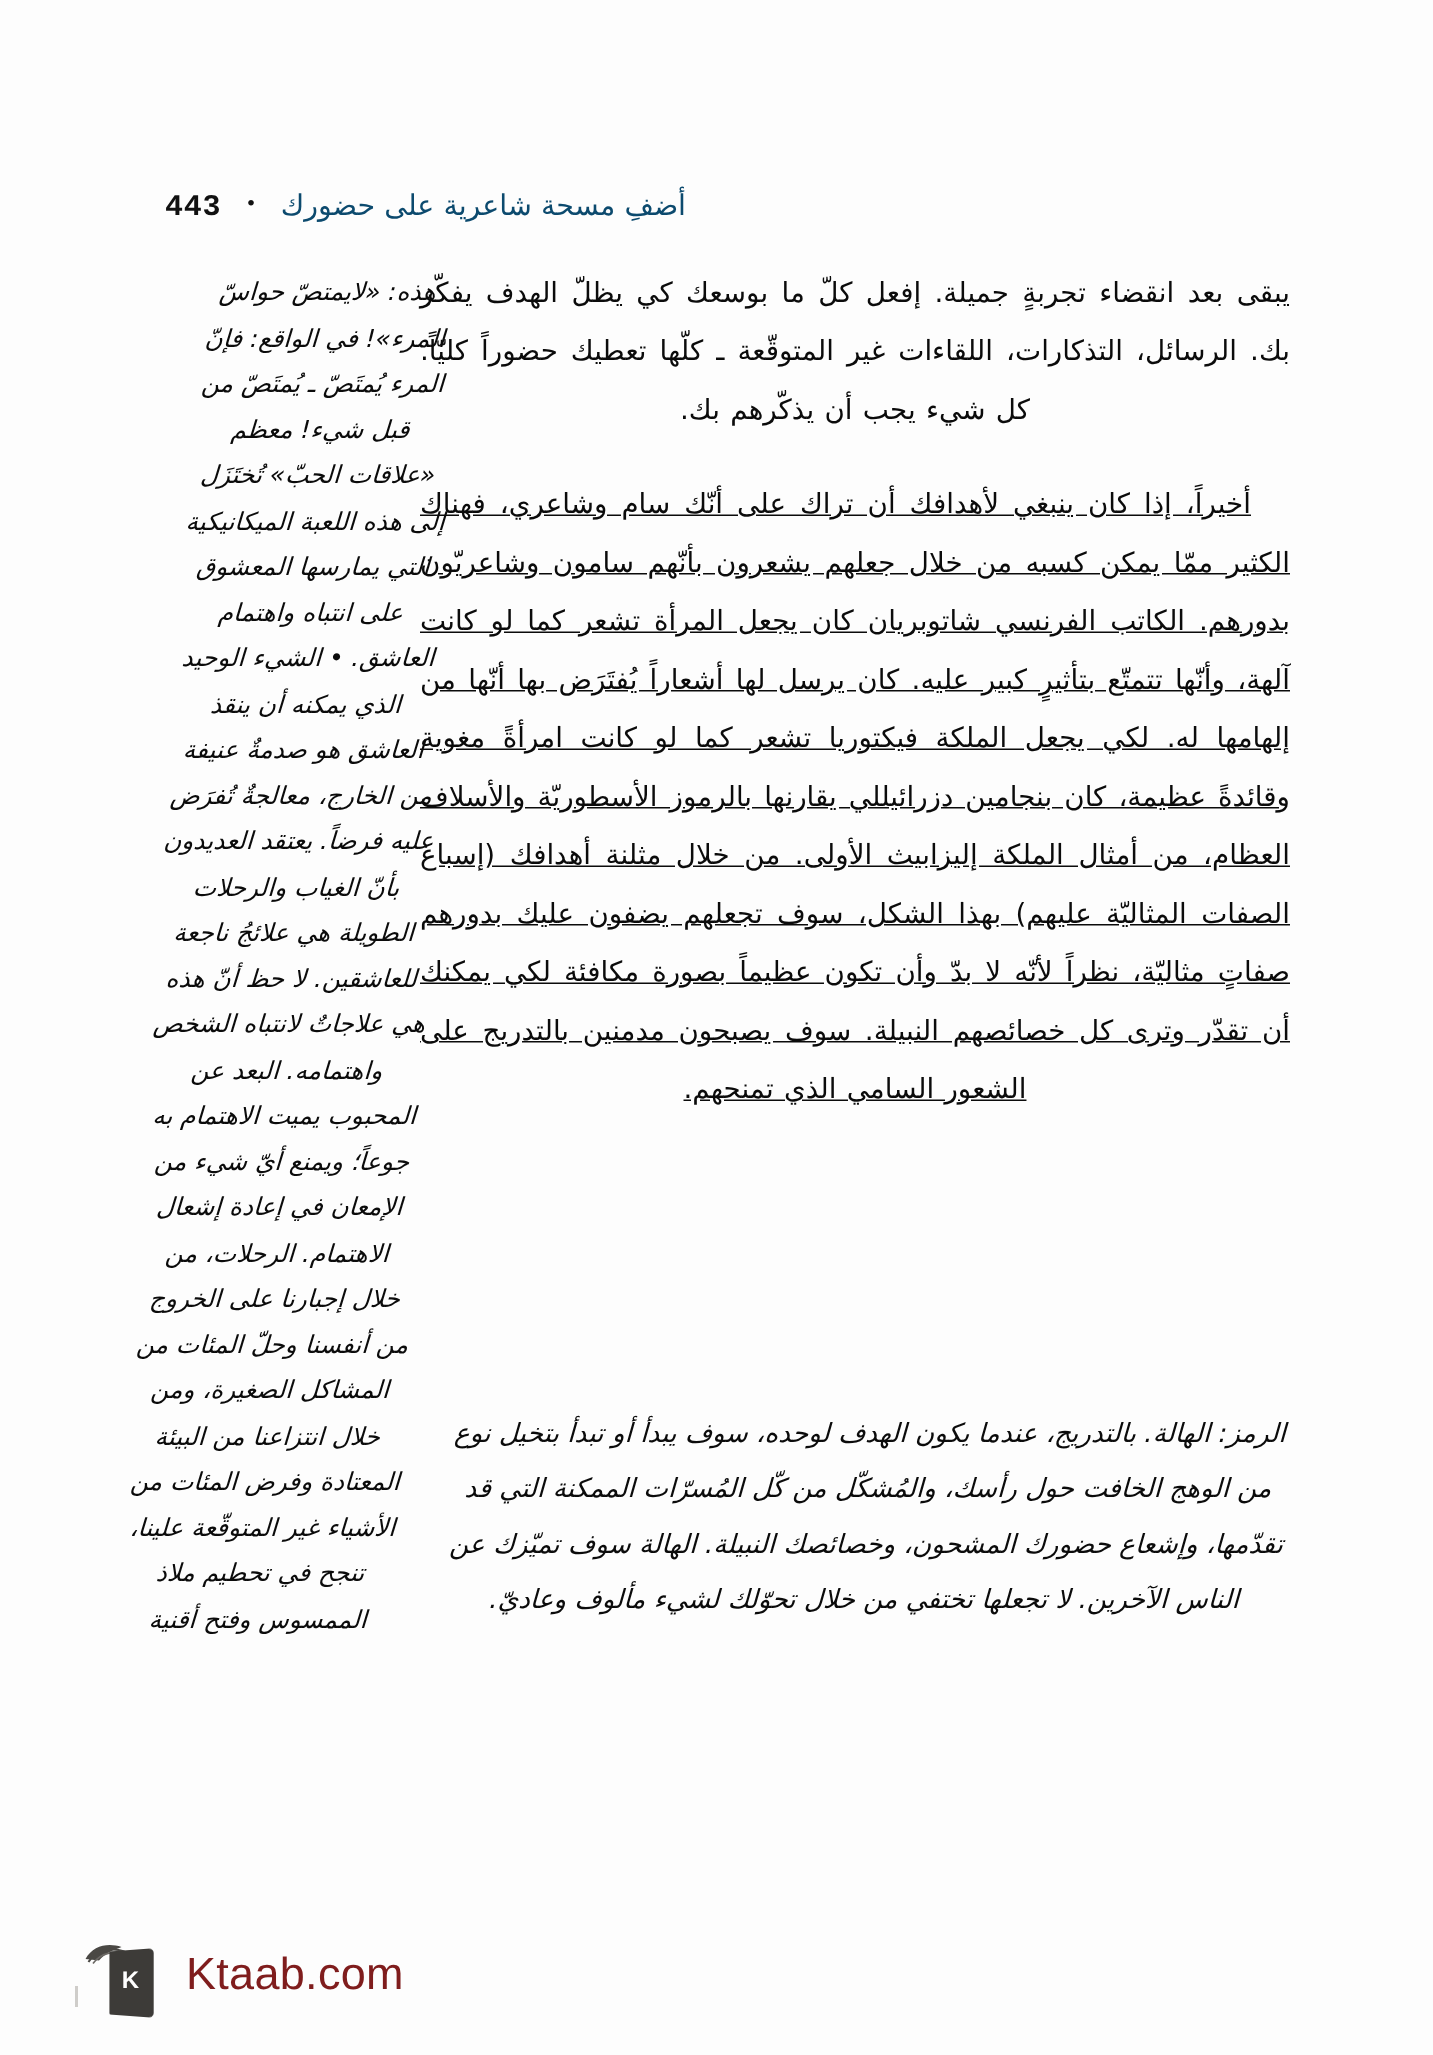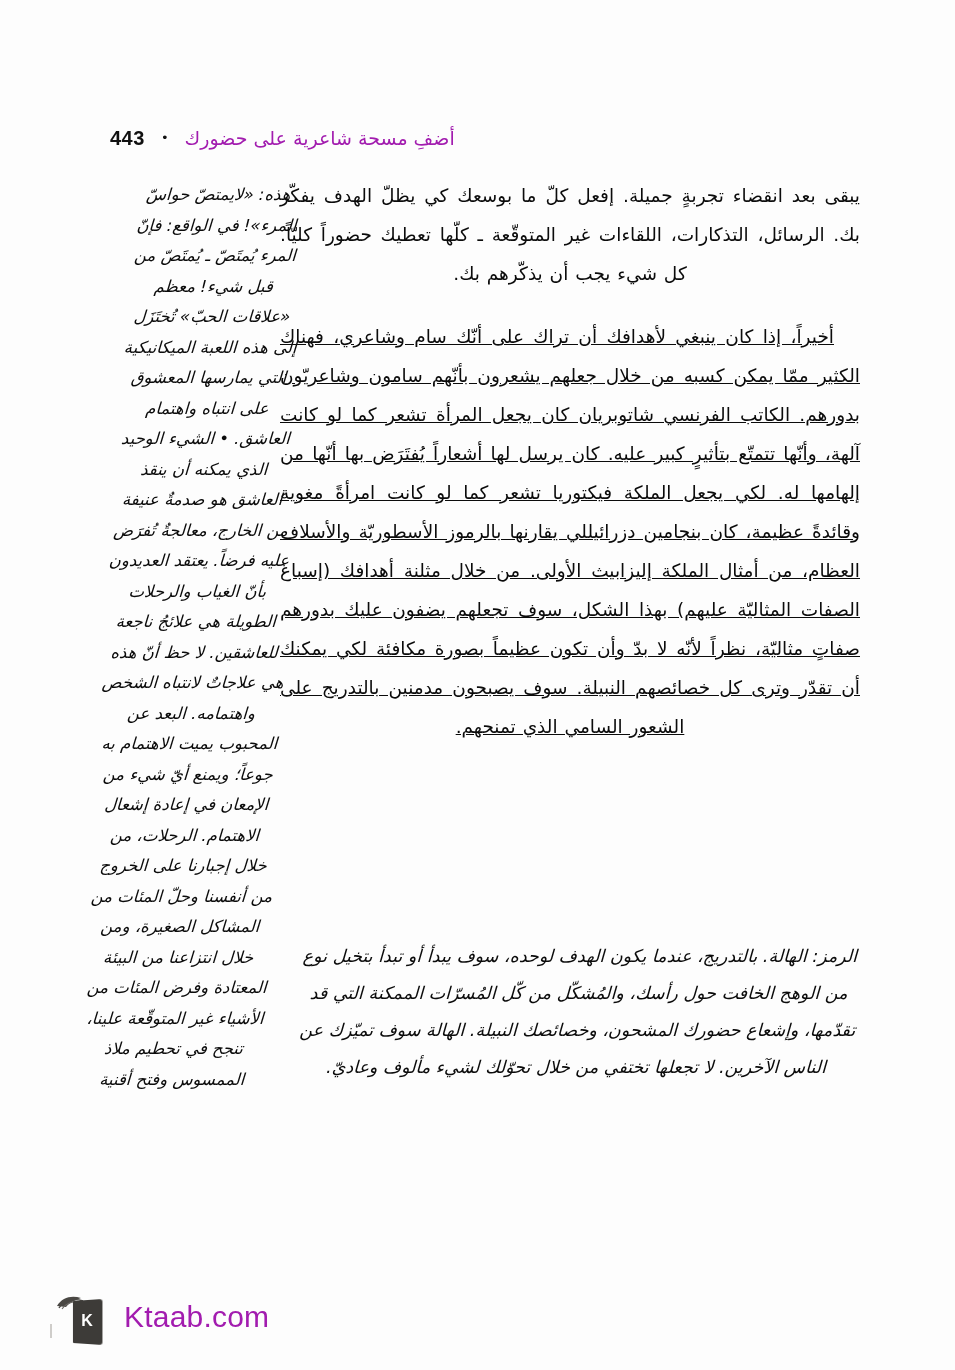--- a/index.html
+++ b/index.html
@@ -29,40 +29,40 @@
     left: 110px;
     width: 760px;
     height: 30px;
     display: flex;
     flex-direction: row;
     align-items: baseline;
     gap: 10px;
     direction: ltr;
   }
   .folio {
-    font-family: Liberation Sans, sans-serif;
+    font-family: Liberation Mono, monospace;
     font-size: 20px;
     font-weight: 600;
     letter-spacing: .5px;
     color: #111;
     line-height: 1;
   }
   .head-bullet {
     font-size: 13px;
     line-height: 1;
     color: #111;
     position: relative;
     top: -3px;
     padding: 0 6px;
   }
   .head-title {
     font-family: "DejaVu Sans", sans-serif;
     font-size: 19px;
     direction: rtl;
-    color: #a21caf;
+    color: #0c4a6e;
     line-height: 1;
     white-space: nowrap;
   }
 
   
   .body-region {
     position: absolute;
     top: 176px;
     left: 104px;
     width: 768px;
@@ -174,21 +174,21 @@
     left: -6px;
     top: 36px;
     width: 2px;
     height: 14px;
     background: #cfcdca;
   }
   .wm-text {
     font-family: "Liberation Sans", sans-serif;
     font-size: 30px;
     letter-spacing: .2px;
-    color: #a21caf;
+    color: #7f1d1d;
     line-height: 1;
   }
 </style>
 </head>
 <body>
 
 <div class="page">
 
   <div class="running-head">
     <span class="folio">443</span>

